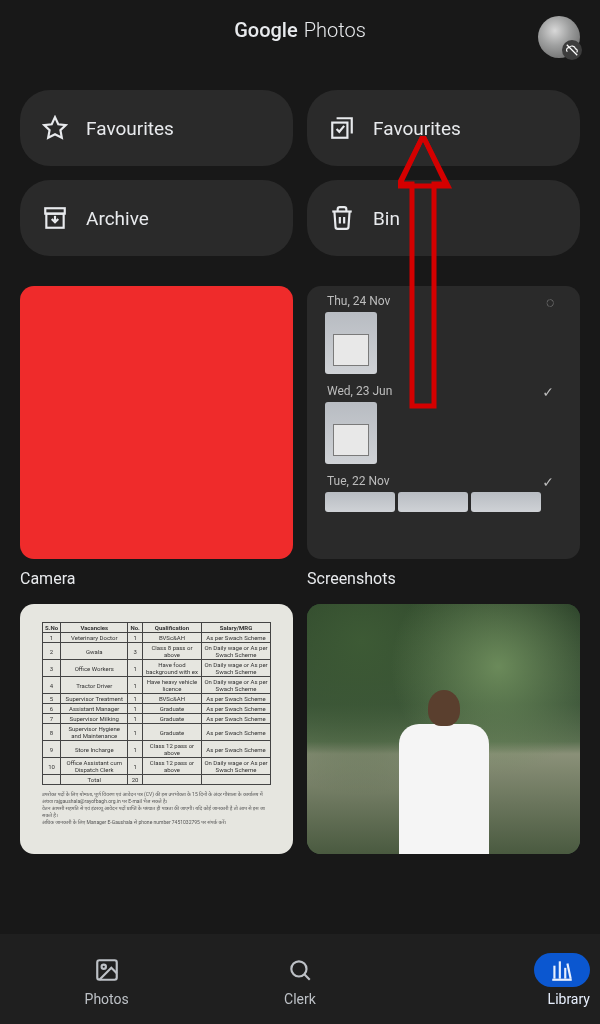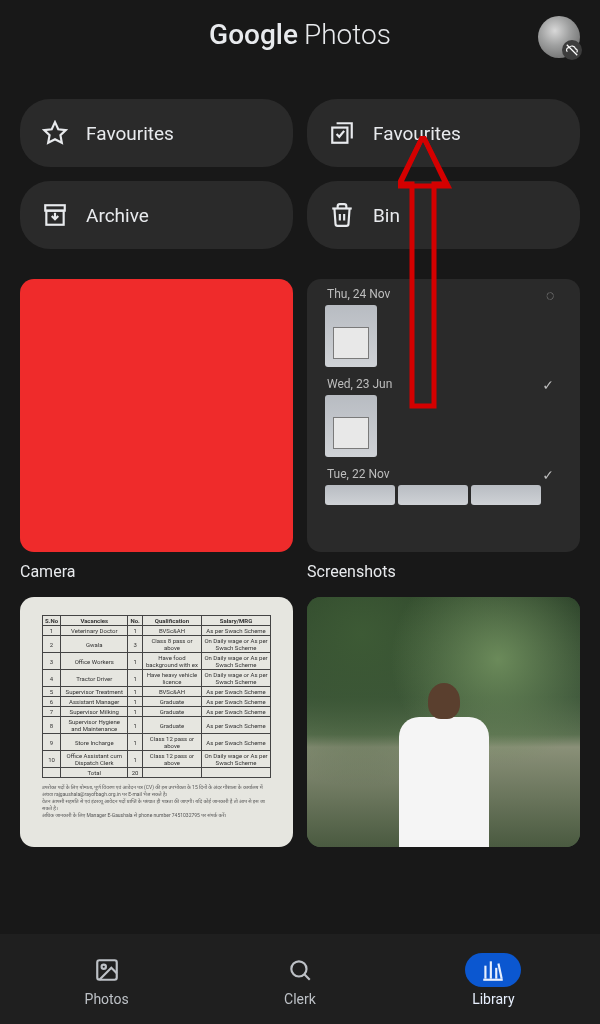--- a/index.html
+++ b/index.html
@@ -13,21 +13,21 @@
       position: relative;
     }
     .header {
       display: flex;
       align-items: center;
       justify-content: center;
       padding: 18px 20px;
       position: relative;
     }
     .header-title {
-      font-size: 28px;
+      font-size: 20px;
       font-weight: 400;
       display: flex;
       align-items: baseline;
       gap: 6px;
     }
     .header-title .g { font-weight: 500; }
     .header-title .p { font-weight: 300; }
     .avatar {
       position: absolute;
       right: 20px;
@@ -54,21 +54,21 @@
     }
     .action-grid {
       display: grid;
       grid-template-columns: 1fr 1fr;
       gap: 14px;
       padding: 30px 20px 20px;
     }
     .action-btn {
       background: #2a2a2a;
       border-radius: 30px;
-      height: 68px;
+      height: 76px;
       display: flex;
       align-items: center;
       gap: 18px;
       padding: 0 22px;
       font-size: 19px;
       color: #e8eaed;
     }
     .action-icon {
       width: 26px;
       height: 26px;
@@ -235,21 +235,21 @@
     }
     .nav-item {
       display: flex;
       flex-direction: column;
       align-items: center;
       gap: 4px;
       font-size: 14px;
       color: #bdc1c6;
       flex: 1;
     }
-    .nav-item.active { color: #e8f0fe; }
+    .nav-item.active { color: #e8f0fe; align-items: flex-end; }
     .nav-icon {
       width: 56px;
       height: 34px;
       display: flex;
       align-items: center;
       justify-content: center;
       border-radius: 17px;
     }
     .nav-item.active .nav-icon { background: #0b57d0; }
     .arrow {

